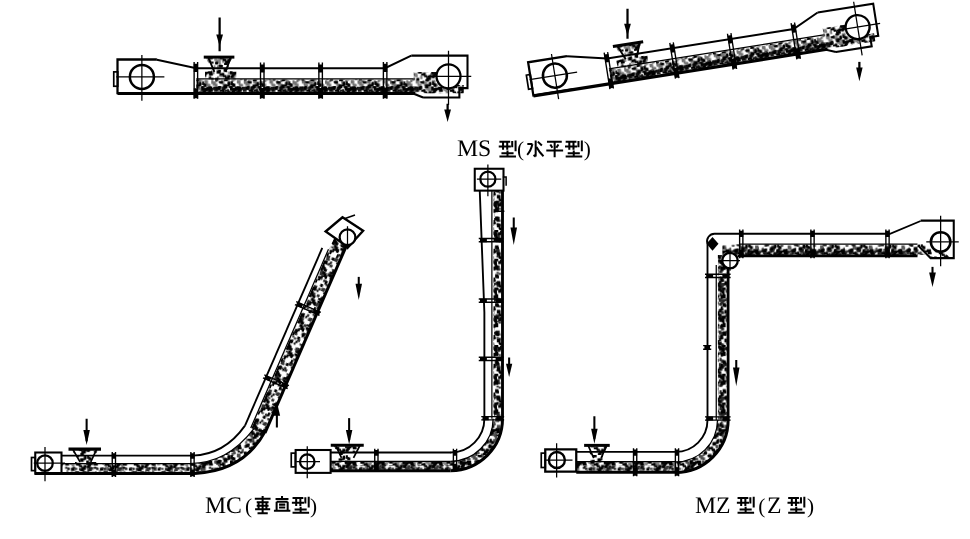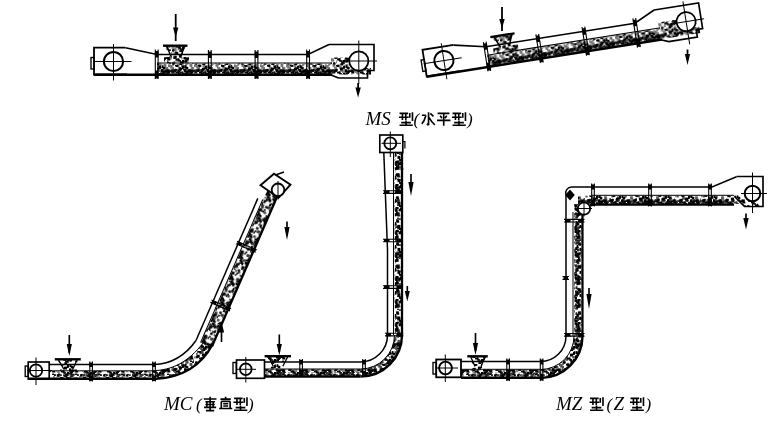--- a/index.html
+++ b/index.html
@@ -1,16 +1,16 @@
 <!DOCTYPE html>
 <html><head>
 <meta charset="utf-8">
 <style>
   html,body{margin:0;padding:0;background:#fff;}
-  #wrap{width:776px;height:431px;position:relative;background:#fff;overflow:hidden;font-style:italic;}
+  #wrap{width:776px;height:431px;position:relative;background:#fff;overflow:hidden;}
   svg{display:block}
   text{font-family:"Liberation Serif", serif; fill:#000; -webkit-font-smoothing:antialiased;}
 </style>
 </head>
 <body>
 <div id="wrap">
 <svg width="776" height="431" viewBox="0 0 776 431">
 <defs>
   <pattern id="sp" width="23" height="13" patternUnits="userSpaceOnUse">
     <rect x="14.0" y="-0.1" width="2.3" height="1.4" fill="#000"></rect>

